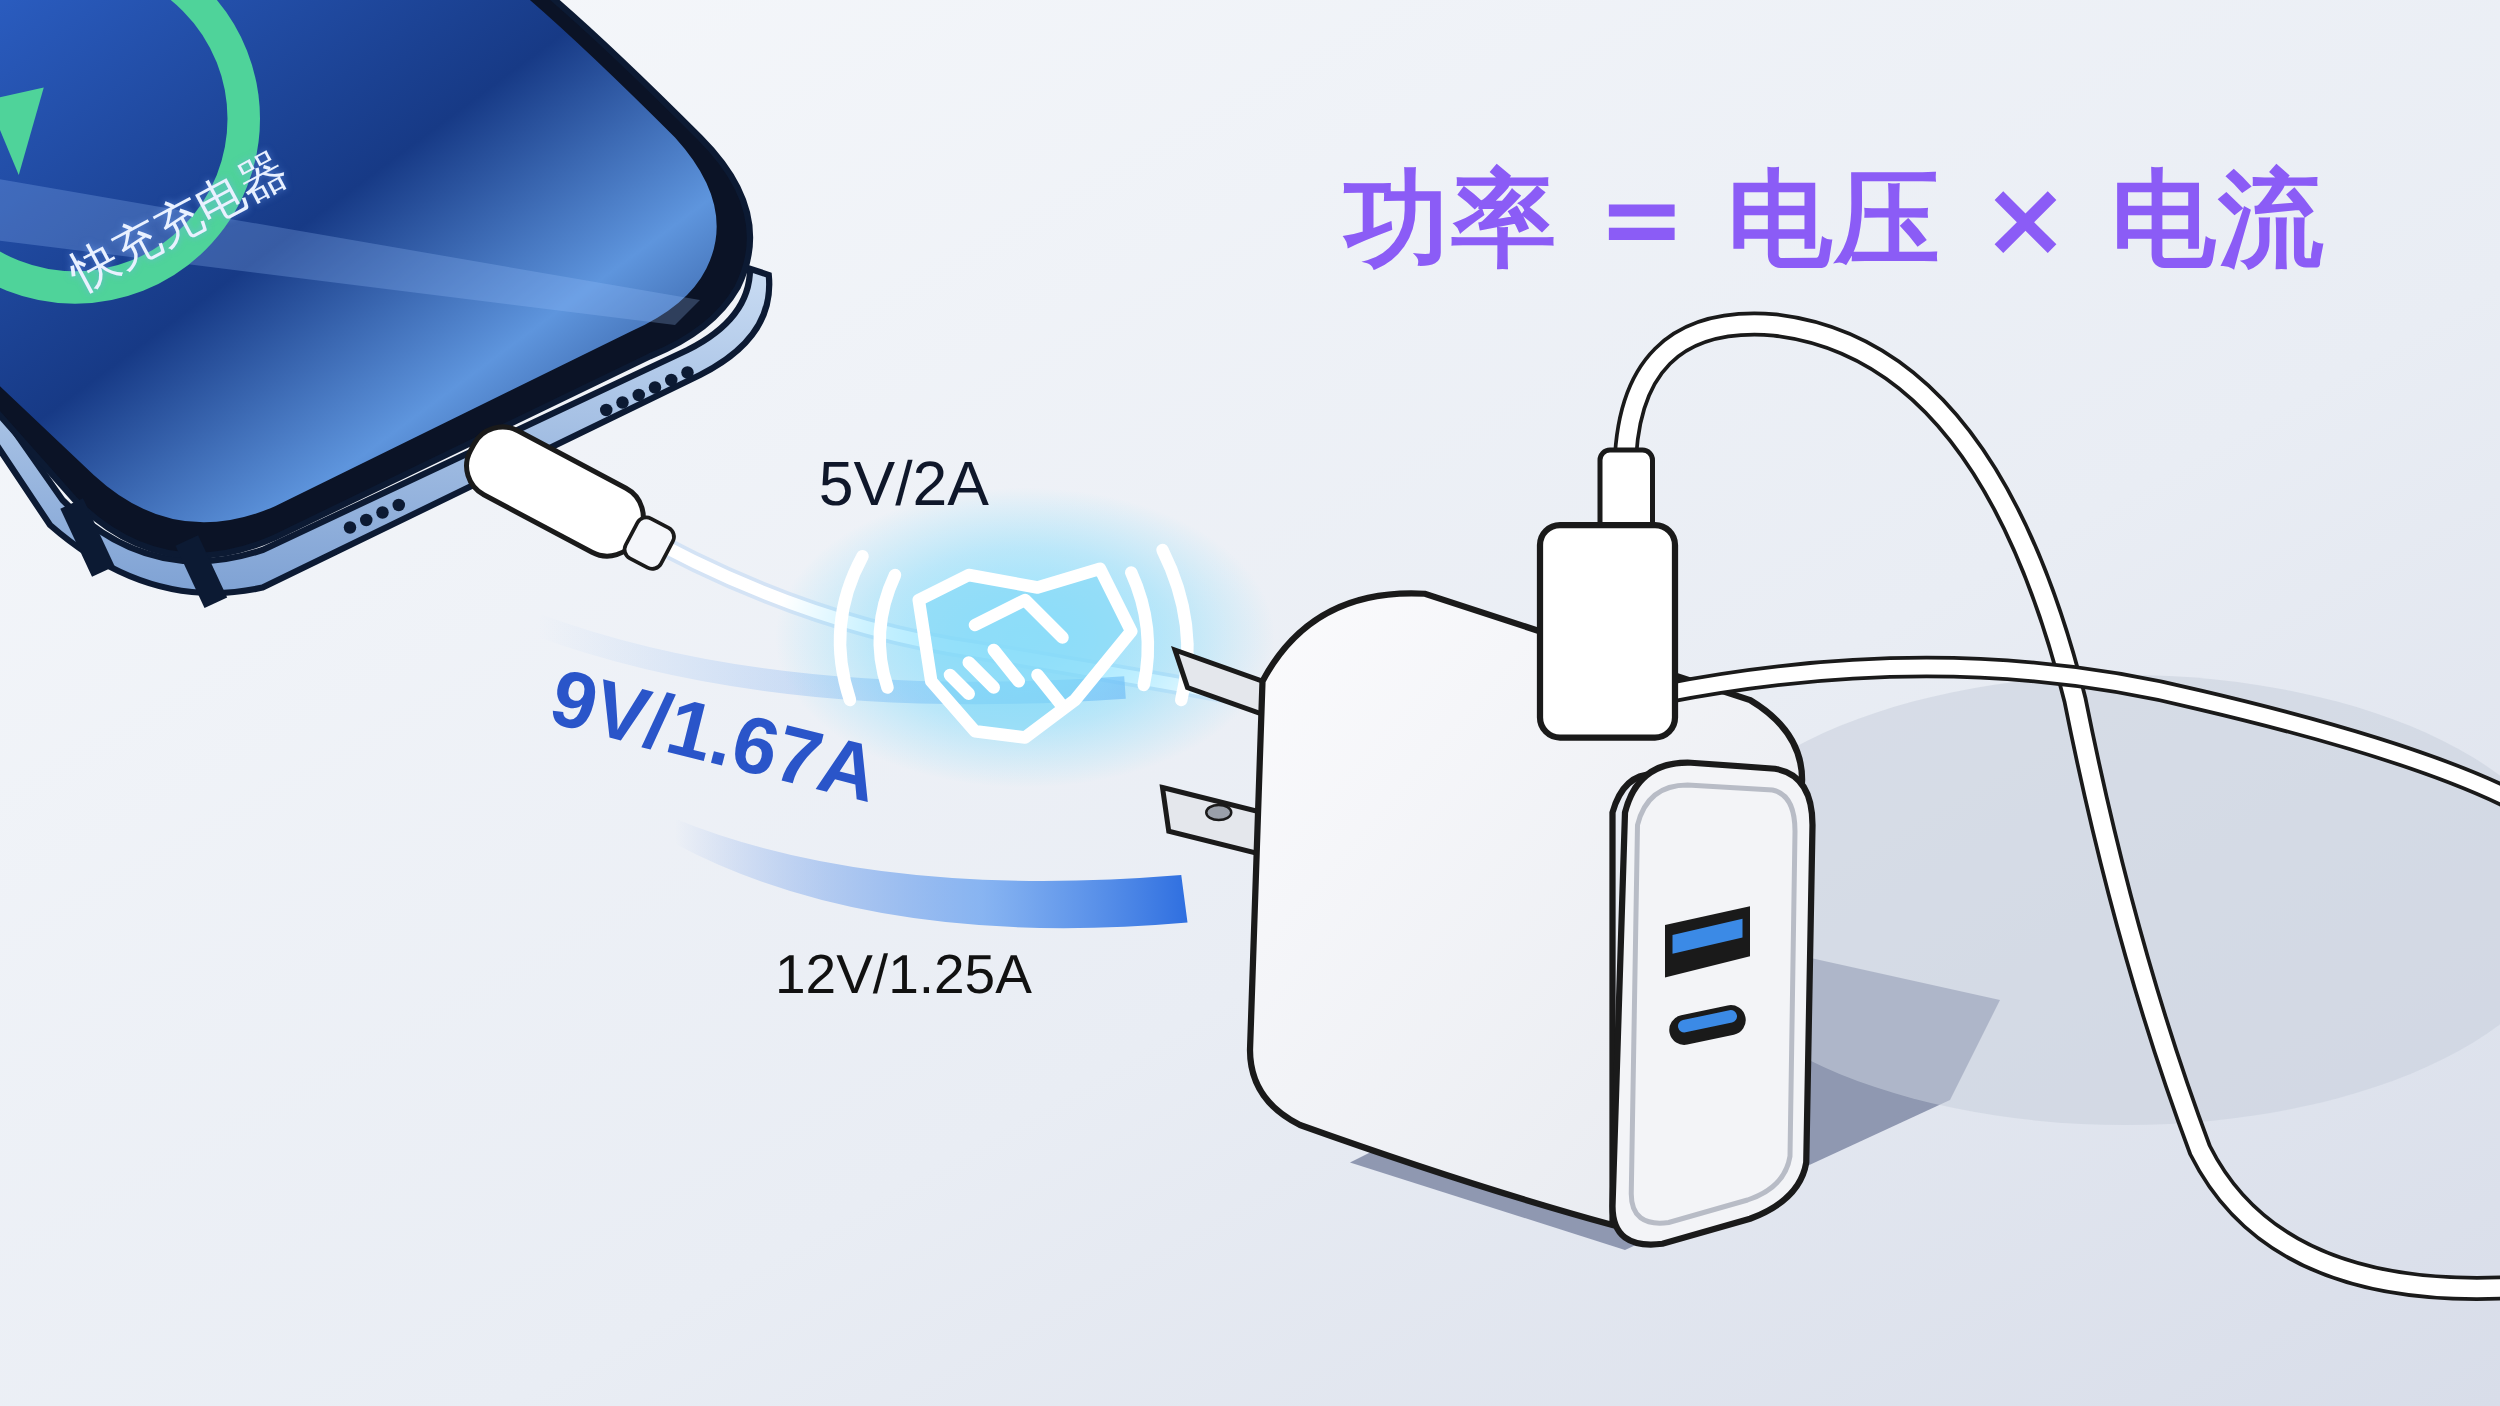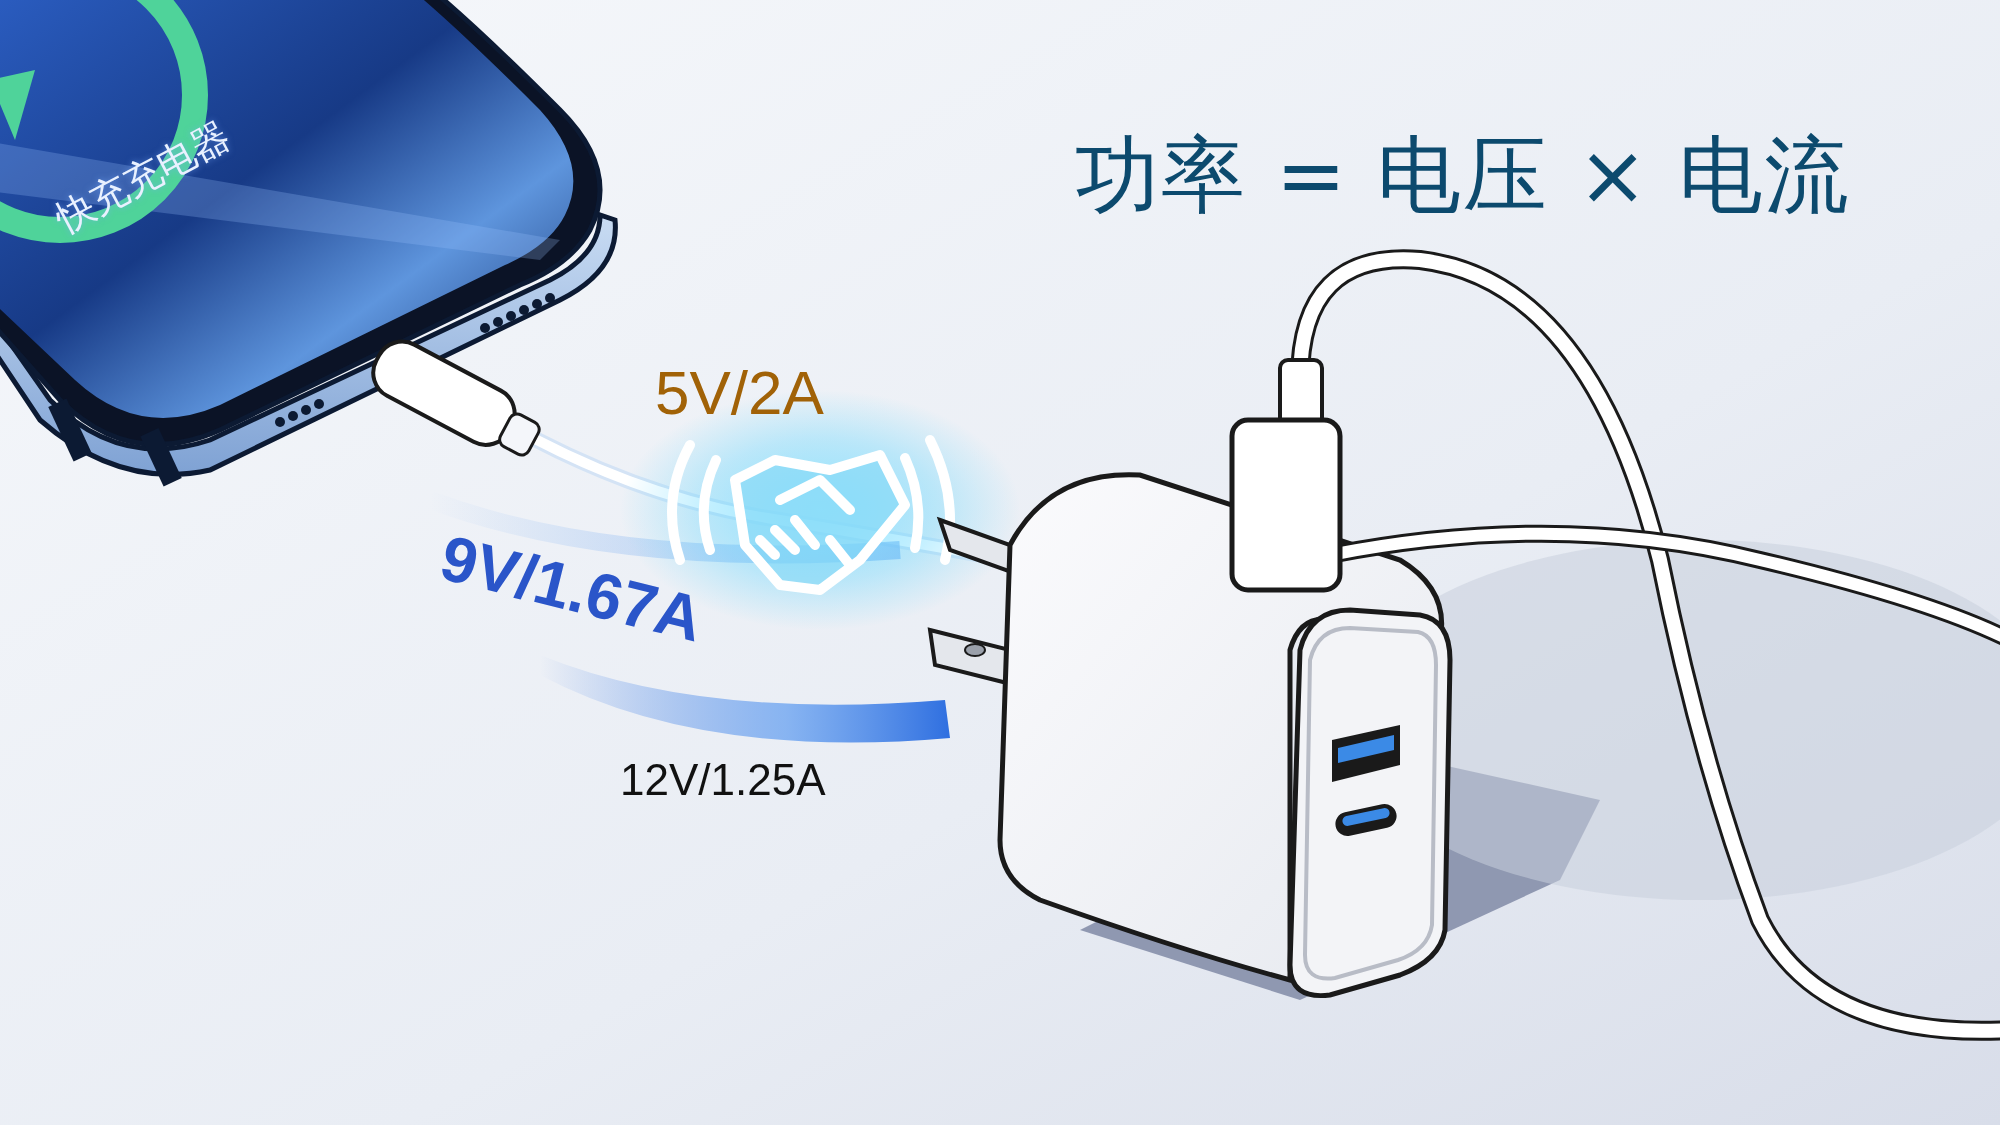--- a/index.html
+++ b/index.html
@@ -5,24 +5,24 @@
   html, body { margin: 0; padding: 0; }
   body {
     width: 2000px; height: 1125px; overflow: hidden;
     font-family: "Liberation Sans", "DejaVu Sans", sans-serif;
     background: #eef1f6;
   }
   .scene { position: relative; width: 2000px; height: 1125px; }
   .scene svg.art { position: absolute; left: 0; top: 0; }
   .label { position: absolute; white-space: nowrap; line-height: 1; }
   .formula {
-    left: 1075px; top: 133px; font-size: 84px; font-weight: 400; color: #0c4a6e;
+    left: 1075px; top: 133px; font-size: 84px; font-weight: 700; color: #8b5cf6;
     font-family: "DejaVu Sans", "Liberation Sans", sans-serif; letter-spacing: 2px;
   }
-  .v5 { left: 655px; top: 362px; font-size: 62px; color: #a16207; }
+  .v5 { left: 655px; top: 362px; font-size: 50px; color: #0f172a; }
   .v9 {
     left: 450px; top: 525px; font-size: 64px; color: #2a55c9; font-weight: 600;
     transform: rotate(14deg); transform-origin: left top;
   }
   .v12 { left: 620px; top: 758px; font-size: 44px; color: #111; }
   .screen-text {
     left: 50px; top: 205px; font-size: 38px; color: #e9f1ff;
     font-family: "DejaVu Sans", sans-serif;
     transform: rotate(-28deg); transform-origin: left top;
     text-shadow: 0 0 6px rgba(120,170,255,0.6);

